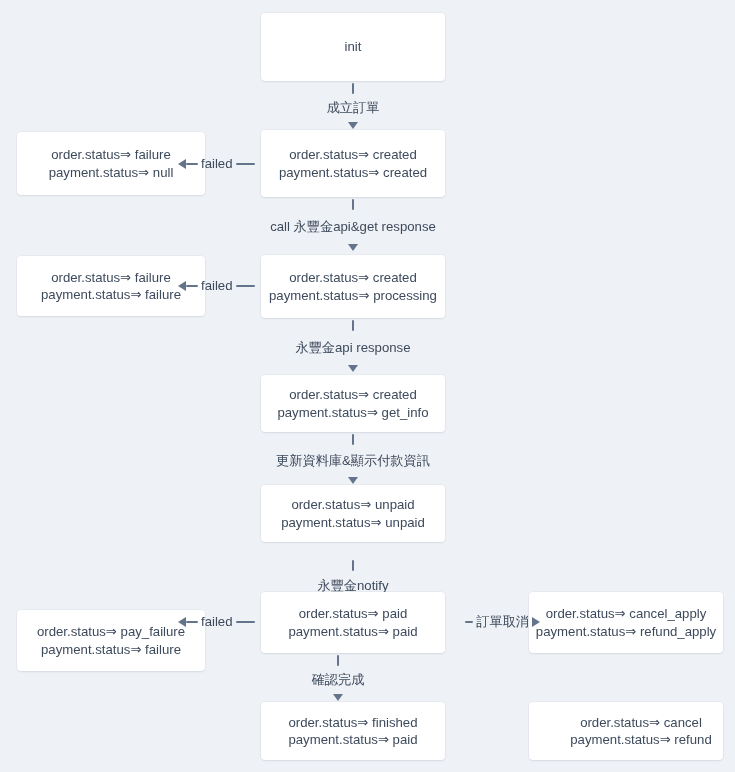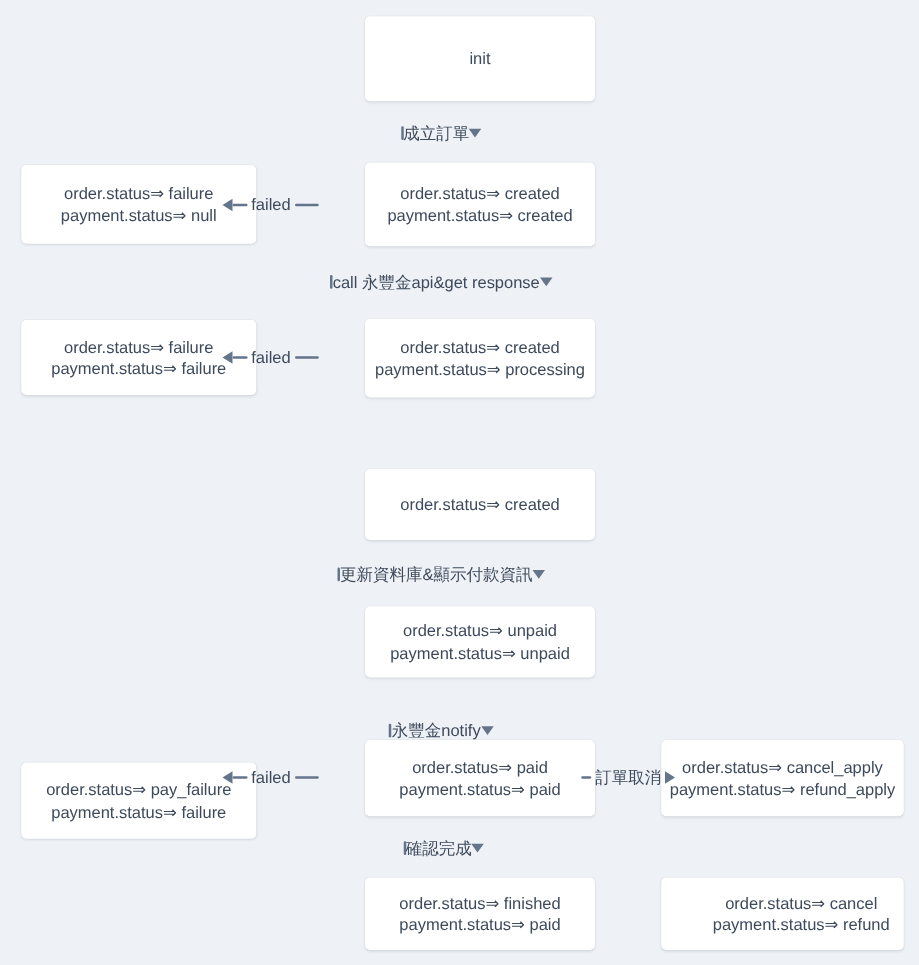--- a/index.html
+++ b/index.html
@@ -36,31 +36,31 @@
   }
   .node .line {
     font-size: 13.2px;
     line-height: 17.5px;
     white-space: nowrap;
     text-align: center;
     color: #3d4a5c;
   }
 
   
-  .col-center { left: 261px; width: 184px; margin-left: 31px; }
+  .col-center { left: 261px; width: 184px; }
   .col-left   { left: 17px;  width: 188px; }
   .col-right  { left: 529px; width: 194px; }
 
   
   .vconn {
     position: absolute;
     display: flex;
-    flex-direction: row;
+    flex-direction: column;
     align-items: center;
-    justify-content: center;
+    justify-content: space-between;
     pointer-events: none;
   }
   .vconn .stub {
     width: 2px;
     background: #64748b;
     border-radius: 1px;
   }
   .vconn .vlabel {
     font-size: 13.2px;
     line-height: 16px;
@@ -164,23 +164,29 @@
     <div class="line">payment.status⇒ failure</div>
   </div>
 
   <div class="hconn" style="left:178px; width:83px; top:280px; height:12px;">
     <div class="hhead-left"></div>
     <div class="hseg" style="width:12px;"></div>
     <div class="hlabel">failed</div>
     <div class="hseg" style="width:19px;"></div>
   </div>
 
+  <div class="vconn" style="left:261px; width:184px; top:320px; height:52px;">
+    <div class="stub" style="height:11px;"></div>
+    <div class="vlabel">永豐金api response</div>
+    <div class="vhead"></div>
+  </div>
 
   <div class="node col-center" style="top:375px; height:57px;">
     <div class="line">order.status⇒ created</div>
+    <div class="line">payment.status⇒ get_info</div>
   </div>
 
   <div class="vconn" style="left:261px; width:184px; top:434px; height:50px;">
     <div class="stub" style="height:11px;"></div>
     <div class="vlabel">更新資料庫&amp;顯示付款資訊</div>
     <div class="vhead"></div>
   </div>
 
   <div class="node col-center" style="top:485px; height:57px;">
     <div class="line">order.status⇒ unpaid</div>
@@ -214,21 +220,21 @@
     <div class="hlabel">failed</div>
     <div class="hseg" style="width:19px;"></div>
   </div>
 
   <div class="hconn" style="left:446px; width:94px; top:616px; height:12px; justify-content:flex-end;">
     <div class="hseg" style="width:8px;"></div>
     <div class="hlabel">訂單取消</div>
     <div class="hhead-right"></div>
   </div>
 
-  <div class="vconn" style="left:263px; width:184px; top:655px; height:46px;">
+  <div class="vconn" style="left:246px; width:184px; top:655px; height:46px;">
     <div class="stub" style="height:11px;"></div>
     <div class="vlabel">確認完成</div>
     <div class="vhead"></div>
   </div>
 
 
   <div class="node col-center" style="top:702px; height:58px;">
     <div class="line">order.status⇒ finished</div>
     <div class="line">payment.status⇒ paid</div>
   </div>

